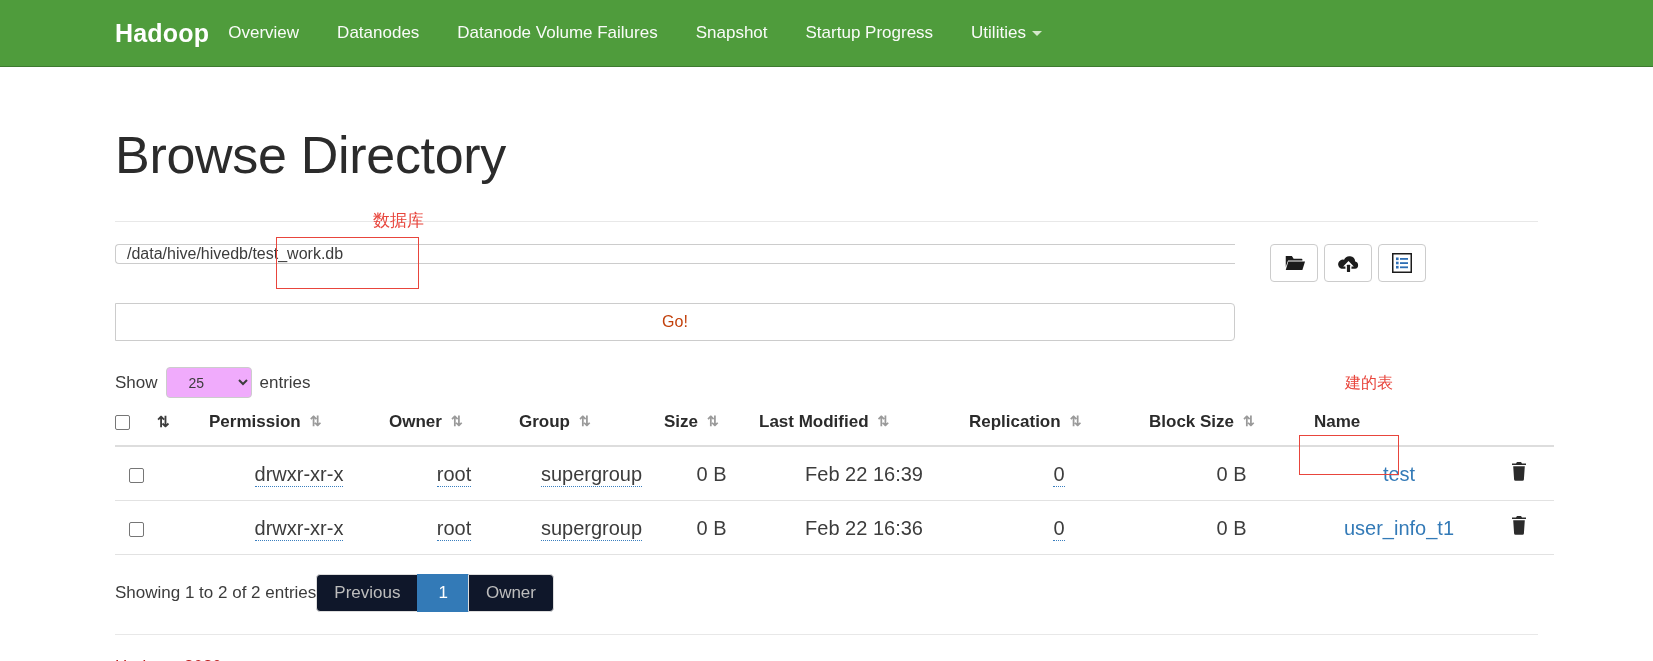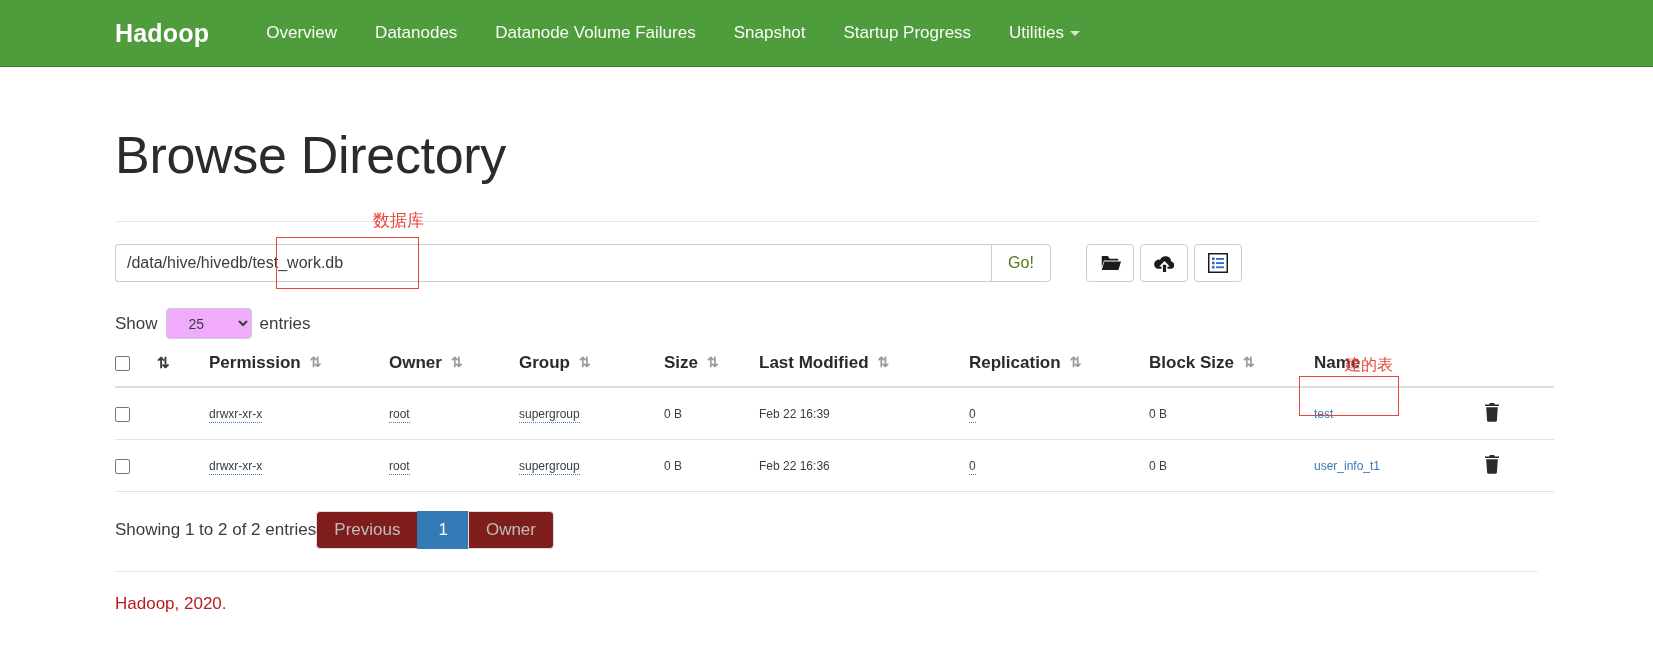--- a/index.html
+++ b/index.html
@@ -20,21 +20,20 @@
     background:#4f9c3c;
     border-bottom:1px solid #3d7a2f;
     display:flex;
     align-items:center;
     padding-left:115px;
   }
   .brand {
     color:#fff;
     font-size:25px;
     font-weight:bold;
-    margin-right:38px;
     letter-spacing:.2px;
     cursor:pointer;
   }
   .nav-links { display:flex; align-items:center; }
   .nav-link {
     color:#ffffff;
     font-size:17px;
     padding:0 19px;
     cursor:pointer;
     white-space:nowrap;
@@ -72,21 +71,22 @@
 
   
   .toolbar {
     display:flex;
     align-items:flex-start;
     margin-top:22px;
     position:relative;
   }
   .input-group {
     display:flex;
-    width:936px;
+    width:1120px;
+    flex-direction:column;
   }
   .path-input {
     flex:1;
     height:38px;
     border:1px solid #ccc;
     border-right:none;
     border-radius:4px 0 0 4px;
     padding:0 11px;
     font-family:"Liberation Sans", sans-serif;
     font-size:16px;
@@ -96,22 +96,23 @@
   }
   .go-btn {
     height:38px;
     min-width:60px;
     padding:0 13px;
     border:1px solid #ccc;
     border-radius:0 4px 4px 0;
     background:#fff;
     font-family:"Liberation Sans", sans-serif;
     font-size:16px;
-    color:#4d7c0f;
-    cursor:pointer;
+    color:#c2410c;
+    cursor:pointer;
+    margin-top:39px;
   }
   .icon-btn-group {
     display:flex;
     margin-left:35px;
   }
   .icon-btn {
     width:48px;
     height:38px;
     border:1px solid #ccc;
     border-radius:4px;
@@ -203,26 +204,27 @@
     font-size:17px;
     font-weight:bold;
     color:#2b2b2b;
     padding:0 0 13px 0;
     border-bottom:2px solid #dddddd;
     vertical-align:bottom;
     white-space:nowrap;
     position:relative;
   }
   table.files tbody td {
-    font-size:12px;
+    font-size:20px;
     color:#3c3c3c;
     padding:15px 0 14px 0;
     border-bottom:1px solid #e2e2e2;
     vertical-align:middle;
     white-space:nowrap;
+    text-align:center;
   }
   tbody tr:last-child td { border-bottom:1px solid #e2e2e2; }
 
   .col-check  { width:42px; }
   .col-sortall{ width:52px; }
   .col-perm   { width:180px; }
   .col-owner  { width:130px; }
   .col-group  { width:145px; }
   .col-size   { width:95px; }
   .col-mod    { width:210px; }
@@ -283,39 +285,39 @@
     height:40px;
     border:1.6px solid #e8453c;
     pointer-events:none;
   }
   .anno-label-name {
     position:absolute;
     color:#e8453c;
     font-size:16px;
     white-space:nowrap;
     left:1345px;
-    top:355px;
+    top:373px;
     font-family:"Liberation Sans", sans-serif;
   }
 
   
   .dt-bottom {
     display:flex;
     justify-content:flex-start;
     align-items:center;
     margin-top:19px;
   }
   .dt-info { font-size:17px; color:#3c3c3c; }
   .pagination { display:flex; }
   .page-btn {
     height:38px;
     min-width:46px;
     padding:16px 17px;
     border:1px solid #dddddd;
-    background:#7f1d1d;
+    background:#0f172a;
     color:#bdbdbd;
     font-size:17px;
     font-family:"Liberation Sans", sans-serif;
     display:flex;
     align-items:center;
     justify-content:center;
     cursor:pointer;
     margin-left:-1px;
   }
   .page-btn:first-child { border-radius:4px 0 0 4px; margin-left:0; }

